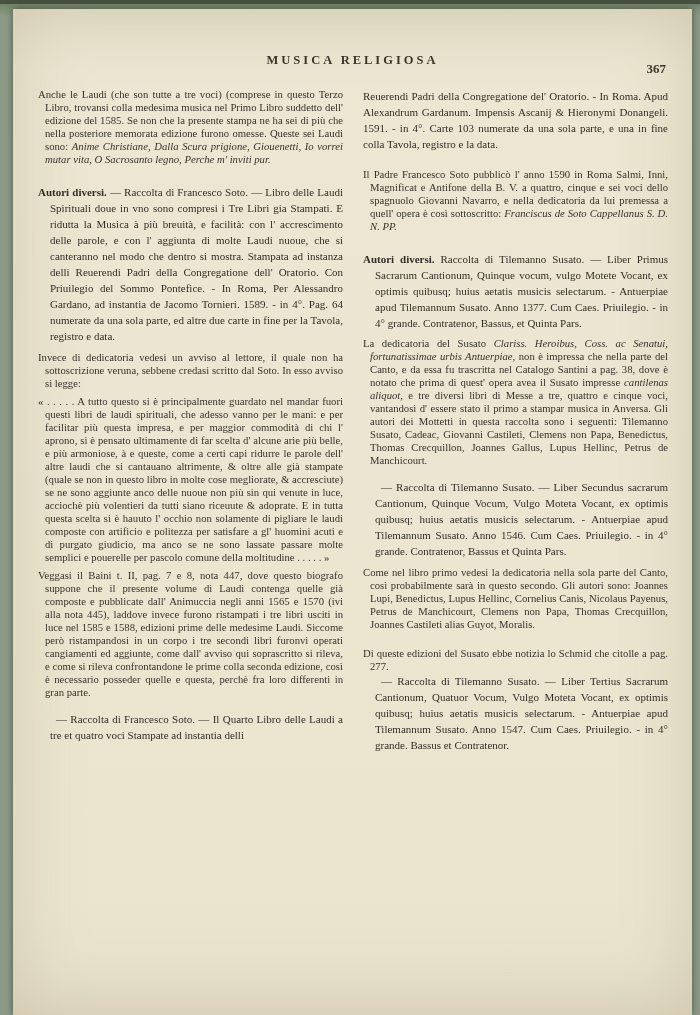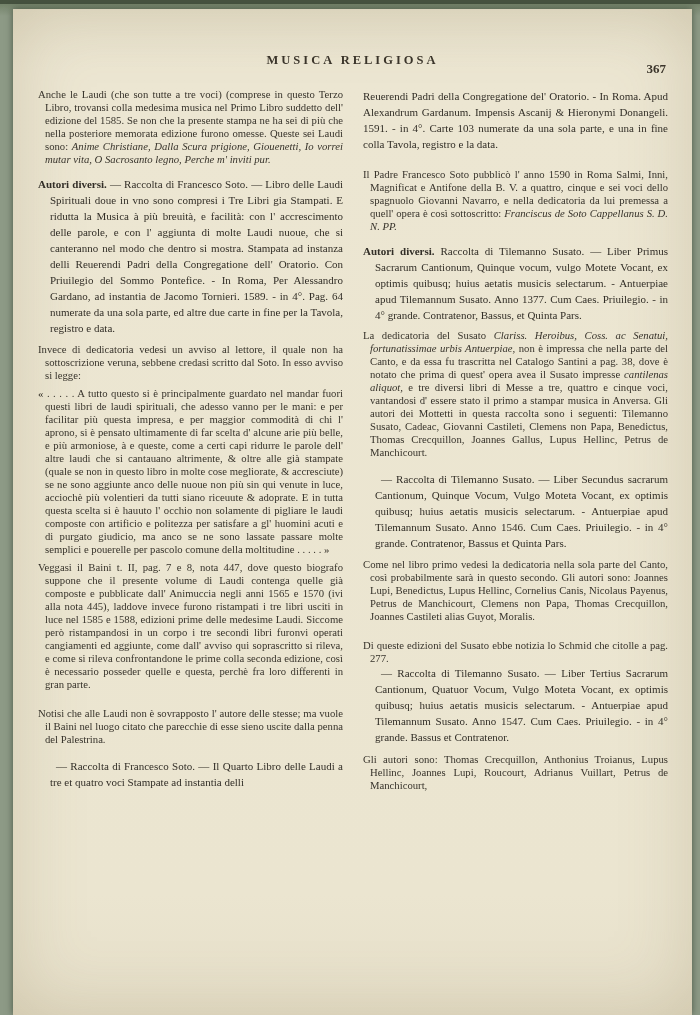--- a/index.html
+++ b/index.html
@@ -30,21 +30,21 @@
   }
   .entry.dash{text-indent:6px;}
   .entry.cont{padding-left:0;text-indent:0;}
   .note{
     font-size:10.7px;line-height:13px;text-align:justify;
     padding-left:7px;text-indent:-7px;color:#37332b;
   }
   .it{font-style:italic;}
   .lead{font-weight:bold;}
   .mt4{margin-top:16px}.mt5{margin-top:5px}.mt6{margin-top:6px}.mt7{margin-top:7px}
-  .mt8{margin-top:8px}.mt12{margin-top:12px}.mt14{}.mt18{margin-top:10px}
+  .mt8{margin-top:8px}.mt12{margin-top:12px}.mt14{}.mt18{margin-top:18px}
 </style>
 </head>
 <body>
 
 <div class="paper">
 
   <div class="header">
     <span class="title">MUSICA RELIGIOSA</span>
     <span class="pagenum">367</span>
   </div>
@@ -55,21 +55,20 @@
       <p class="note"><span>Anche le Laudi (che son tutte a tre voci) (comprese in questo Terzo Libro, trovansi colla medesima musica nel Primo Libro suddetto dell' edizione del 1585. Se non che la presente stampa ne ha sei di più che nella posteriore memorata edizione furono omesse. Queste sei Laudi sono: </span><span class="it">Anime Christiane, Dalla Scura prigione, Giouenetti, Io vorrei mutar vita, O Sacrosanto legno, Perche m' inviti pur.</span></p>
 
       <p class="entry mt18"><span class="lead">Autori diversi.</span><span> — Raccolta di Francesco Soto. — Libro delle Laudi Spirituali doue in vno sono compresi i Tre Libri gia Stampati. E ridutta la Musica à più breuità, e facilità: con l' accrescimento delle parole, e con l' aggiunta di molte Laudi nuoue, che si canteranno nel modo che dentro si mostra. Stampata ad instanza delli Reuerendi Padri della Congregatione dell' Oratorio. Con Priuilegio del Sommo Pontefice. - In Roma, Per Alessandro Gardano, ad instantia de Jacomo Tornieri. 1589. - in 4°. Pag. 64 numerate da una sola parte, ed altre due carte in fine per la Tavola, registro e data.</span></p>
 
       <p class="note mt7"><span>Invece di dedicatoria vedesi un avviso al lettore, il quale non ha sottoscrizione veruna, sebbene credasi scritto dal Soto. In esso avviso si legge:</span></p>
 
       <p class="note mt5"><span>« . . . . . A tutto questo si è principalmente guardato nel mandar fuori questi libri de laudi spirituali, che adesso vanno per le mani: e per facilitar più questa impresa, e per maggior commodità di chi l' aprono, si è pensato ultimamente di far scelta d' alcune arie più belle, e più armoniose, à e queste, come a certi capi ridurre le parole dell' altre laudi che si cantauano altrimente, &amp; oltre alle già stampate (quale se non in questo libro in molte cose megliorate, &amp; accresciute) se ne sono aggiunte anco delle nuoue non più sin qui venute in luce, acciochè più volentieri da tutti siano riceuute &amp; adoprate. E in tutta questa scelta si è hauuto l' occhio non solamente di pigliare le laudi composte con artificio e politezza per satisfare a gl' huomini acuti e di purgato giudicio, ma anco se ne sono lassate passare molte semplici e pouerelle per pascolo comune della moltitudine . . . . . »</span></p>
 
       <p class="note mt5"><span>Veggasi il Baini t. II, pag. 7 e 8, nota 447, dove questo biografo suppone che il presente volume di Laudi contenga quelle già composte e pubblicate dall' Animuccia negli anni 1565 e 1570 (ivi alla nota 445), laddove invece furono ristampati i tre libri usciti in luce nel 1585 e 1588, edizioni prime delle medesime Laudi. Siccome però ristampandosi in un corpo i tre secondi libri furonvi operati cangiamenti ed aggiunte, come dall' avviso qui soprascritto si rileva, e come si rileva confrontandone le prime colla seconda edizione, così è necessario posseder quelle e questa, perchè fra loro differenti in gran parte.</span></p>
 
-      <p class="note mt4"><span>Notisi che alle Laudi non è sovrapposto l' autore delle stesse; ma vuole il Baini nel luogo citato che parecchie di esse sieno uscite dalla penna del Palestrina.</span></p>
 
 
       <p class="entry dash mt12"><span>— Raccolta di Francesco Soto. — Il Quarto Libro delle Laudi a tre et quatro voci Stampate ad instantia delli</span></p>
     </div>
 
     <div class="col">
       <p class="entry cont"><span>Reuerendi Padri della Congregatione del' Oratorio. - In Roma. Apud Alexandrum Gardanum. Impensis Ascanij &amp; Hieronymi Donangeli. 1591. - in 4°. Carte 103 numerate da una sola parte, e una in fine colla Tavola, registro e la data.</span></p>
 
 
       <p class="note mt4"><span>Il Padre Francesco Soto pubblicò l' anno 1590 in Roma Salmi, Inni, Magnificat e Antifone della B. V. a quattro, cinque e sei voci dello spagnuolo Giovanni Navarro, e nella dedicatoria da lui premessa a quell' opera è così sottoscritto: </span><span class="it">Franciscus de Soto Cappellanus S. D. N. PP.</span></p>
@@ -79,17 +78,16 @@
       <p class="note mt6"><span>La dedicatoria del Susato </span><span class="it">Clariss. Heroibus, Coss. ac Senatui, fortunatissimae urbis Antuerpiae,</span><span> non è impressa che nella parte del Canto, e da essa fu trascritta nel Catalogo Santini a pag. 38, dove è notato che prima di quest' opera avea il Susato impresse </span><span class="it">cantilenas aliquot,</span><span> e tre diversi libri di Messe a tre, quattro e cinque voci, vantandosi d' essere stato il primo a stampar musica in Anversa. Gli autori dei Mottetti in questa raccolta sono i seguenti: Tilemanno Susato, Cadeac, Giovanni Castileti, Clemens non Papa, Benedictus, Thomas Crecquillon, Joannes Gallus, Lupus Hellinc, Petrus de Manchicourt.</span></p>
 
       <p class="entry dash mt12"><span>— Raccolta di Tilemanno Susato. — Liber Secundus sacrarum Cantionum, Quinque Vocum, Vulgo Moteta Vocant, ex optimis quibusq; huius aetatis musicis selectarum. - Antuerpiae apud Tilemannum Susato. Anno 1546. Cum Caes. Priuilegio. - in 4° grande. Contratenor, Bassus et Quinta Pars.</span></p>
 
       <p class="note mt7"><span>Come nel libro primo vedesi la dedicatoria nella sola parte del Canto, così probabilmente sarà in questo secondo. Gli autori sono: Joannes Lupi, Benedictus, Lupus Hellinc, Cornelius Canis, Nicolaus Payenus, Petrus de Manchicourt, Clemens non Papa, Thomas Crecquillon, Joannes Castileti alias Guyot, Moralis.</span></p>
 
       <p class="note mt4"><span>Di queste edizioni del Susato ebbe notizia lo Schmid che citolle a pag. 277.</span></p>
 
       <p class="entry dash mt14"><span>— Raccolta di Tilemanno Susato. — Liber Tertius Sacrarum Cantionum, Quatuor Vocum, Vulgo Moteta Vocant, ex optimis quibusq; huius aetatis musicis selectarum. - Antuerpiae apud Tilemannum Susato. Anno 1547. Cum Caes. Priuilegio. - in 4° grande. Bassus et Contratenor.</span></p>
 
-      <p class="note mt8"><span>Gli autori sono: Thomas Crecquillon, Anthonius Troianus, Lupus Hellinc, Joannes Lupi, Roucourt, Adrianus Vuillart, Petrus de Manchicourt,</span></p>
     </div>
 
   </div>
 </div>
 
 </body></html>

